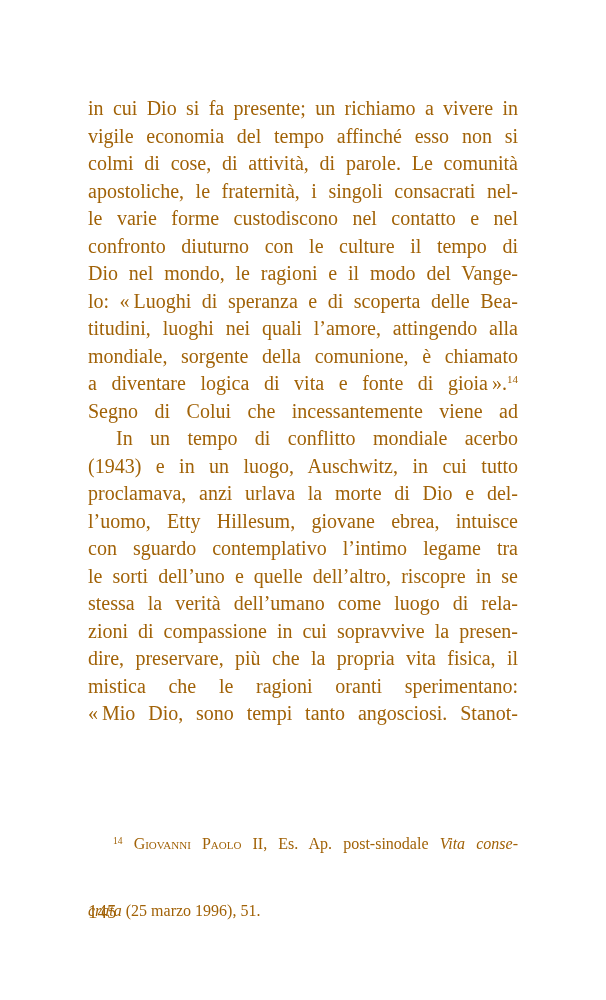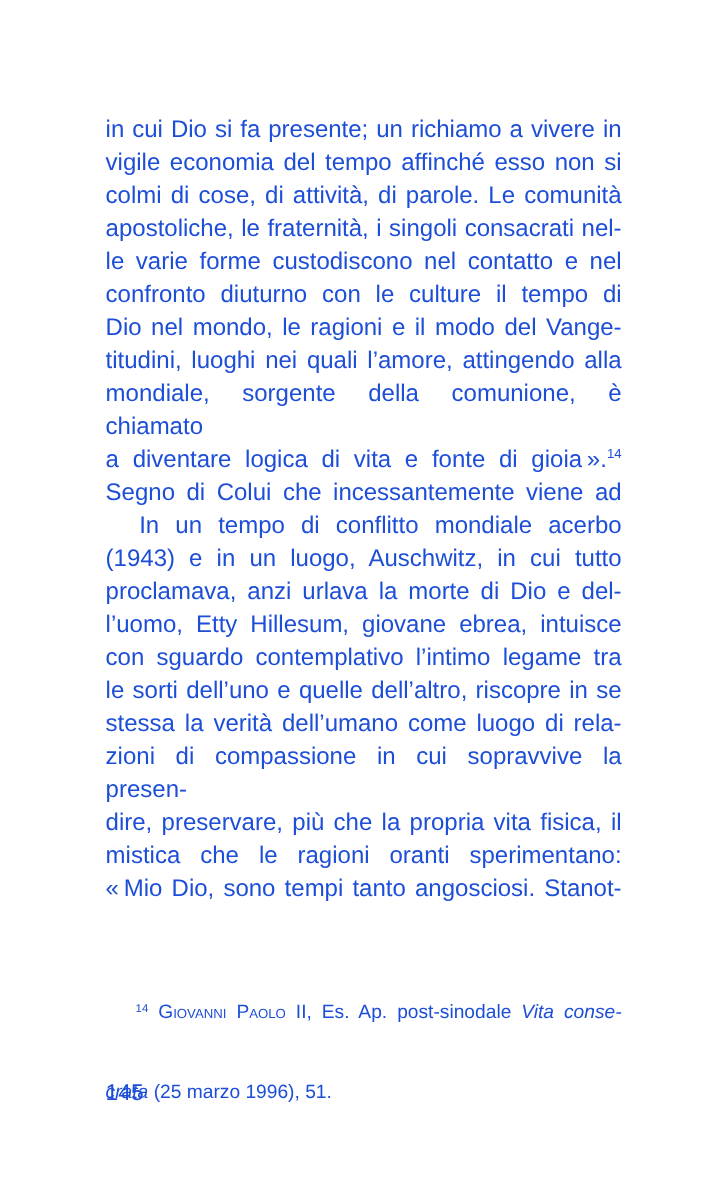--- a/index.html
+++ b/index.html
@@ -1,22 +1,22 @@
 <!DOCTYPE html>
 <html><head>
 <meta charset="utf-8">
 <style>
   html, body { margin: 0; padding: 0; }
   .page {
     position: relative;
     width: 606px;
     height: 1000px;
     background: #ffffff;
-    font-family: Liberation Sans, sans-serif;
-    color: #1d4ed8;
+    font-family: Liberation Serif, serif;
+    color: #a16207;
     overflow: hidden;
   }
   .body-text {
     position: absolute;
     left: 88px;
     top: 95px;
     width: 430px;
     font-size: 20px;
     line-height: 27.5px;
   }
@@ -67,20 +67,21 @@
 <div class="page">
   <div class="body-text">
       <div>
         <div class="line">in cui Dio si fa presente; un richiamo a vivere in</div>
         <div class="line">vigile economia del tempo affinché esso non si</div>
         <div class="line">colmi di cose, di attività, di parole. Le comunità</div>
         <div class="line">apostoliche, le fraternità, i singoli consacrati nel-</div>
         <div class="line">le varie forme custodiscono nel contatto e nel</div>
         <div class="line">confronto diuturno con le culture il tempo di</div>
         <div class="line">Dio nel mondo, le ragioni e il modo del Vange-</div>
+        <div class="line">lo: « Luoghi di speranza e di scoperta delle Bea-</div>
         <div class="line">titudini, luoghi nei quali l’amore, attingendo alla</div>
         <div class="line">mondiale, sorgente della comunione, è chiamato</div>
         <div class="line">a diventare logica di vita e fonte di gioia ».<sup>14</sup></div>
         <div class="line">Segno di Colui che incessantemente viene ad</div>
       </div>
       <div>
         <div class="line indent">In un tempo di conflitto mondiale acerbo</div>
         <div class="line">(1943) e in un luogo, Auschwitz, in cui tutto</div>
         <div class="line">proclamava, anzi urlava la morte di Dio e del-</div>
         <div class="line">l’uomo, Etty Hillesum, giovane ebrea, intuisce</div>

